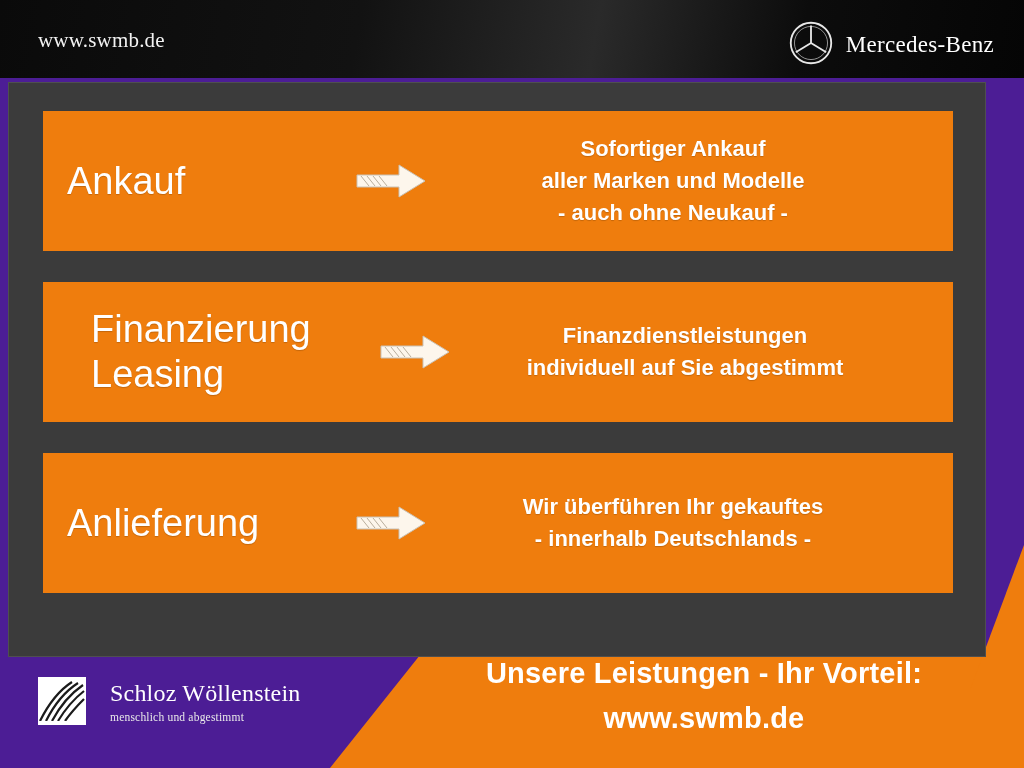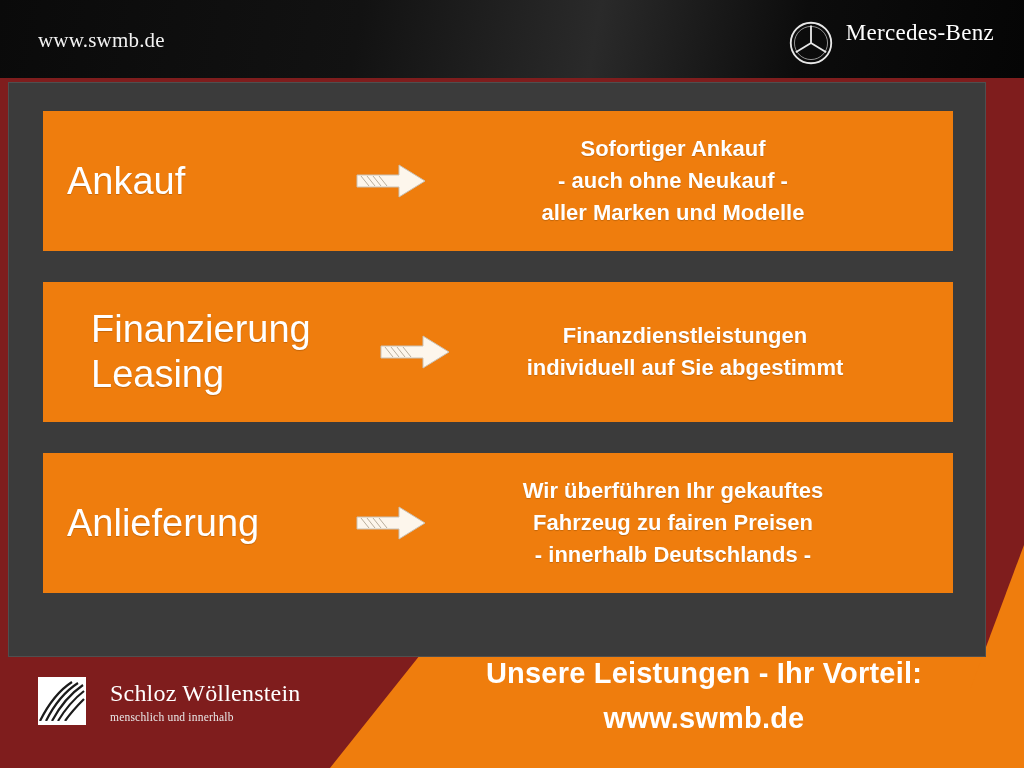--- a/index.html
+++ b/index.html
@@ -9,21 +9,21 @@
     height: 768px;
     overflow: hidden;
     background: #000000;
     font-family: "Liberation Sans", sans-serif;
   }
 
   .slide {
     position: relative;
     width: 1024px;
     height: 768px;
-    background: #7f1d1d;
+    background: #4c1d95;
     overflow: hidden;
   }
 
   
   .header {
     position: absolute;
     left: 0; top: 0;
     width: 1024px;
     height: 78px;
     background: linear-gradient(100deg, #0a0a0a 0%, #121212 35%, #2a2a2a 58%, #0c0c0c 78%, #050505 100%);
@@ -34,21 +34,21 @@
     left: 38px; top: 28px;
     color: #f2f2f2;
     font-family: "Liberation Serif", serif;
     font-size: 21px;
     letter-spacing: 0.2px;
   }
   .brand {
     position: absolute;
     right: 30px; top: 20px;
     display: flex;
-    align-items: flex-start;
+    align-items: center;
     gap: 12px;
   }
   .brand-name {
     color: #ffffff;
     font-family: "Liberation Serif", serif;
     font-size: 23px;
     letter-spacing: 0.3px;
   }
 
   
@@ -220,22 +220,22 @@
             <g stroke="#b9ae9c" stroke-width="1">
               <line x1="8" y1="17" x2="16" y2="27"></line>
               <line x1="14" y1="17" x2="22" y2="27"></line>
               <line x1="20" y1="17" x2="28" y2="27"></line>
               <line x1="26" y1="17" x2="34" y2="27"></line>
             </g>
           </svg>
         </div>
         <div class="row-desc">
           <div>Sofortiger Ankauf</div>
+          <div>aller Marken und Modelle</div>
           <div>- auch ohne Neukauf -</div>
-          <div>aller Marken und Modelle</div>
         </div>
       </div>
 
       <div class="row">
         <div class="row-title" style="white-space:pre-line;margin-left:24px;">Finanzierung
 Leasing</div>
         <div class="row-arrow">
           <svg width="76" height="44" viewBox="0 0 76 44" aria-hidden="true">
             <path d="M4 16 L46 16 L46 6 L72 22 L46 38 L46 28 L4 28 Z" fill="#fdf6ec" stroke="#c9c2b6" stroke-width="1"></path>
             <g stroke="#b9ae9c" stroke-width="1">
@@ -260,21 +260,20 @@
             <g stroke="#b9ae9c" stroke-width="1">
               <line x1="8" y1="17" x2="16" y2="27"></line>
               <line x1="14" y1="17" x2="22" y2="27"></line>
               <line x1="20" y1="17" x2="28" y2="27"></line>
               <line x1="26" y1="17" x2="34" y2="27"></line>
             </g>
           </svg>
         </div>
         <div class="row-desc">
           <div>Wir überführen Ihr gekauftes</div>
-          <div>Fahrzeug zu fairen Preisen</div>
           <div>- innerhalb Deutschlands -</div>
         </div>
       </div>
 
     </div>
   </div>
 
   <div class="footer">
 
     <div class="logo-block">
@@ -286,21 +285,21 @@
             <path d="M8 44 C16 28 26 15 40 6"></path>
             <path d="M14 44 C22 29 32 17 45 8"></path>
             <path d="M20 44 C28 31 37 21 46 14"></path>
             <path d="M27 44 C34 34 41 27 46 22"></path>
           </g>
           <path d="M0 44 L48 44 L48 48 L0 48 Z" fill="#ffffff"></path>
         </svg>
       </span>
       <span class="logo-text">
         <span class="logo-name">Schloz Wöllenstein</span>
-        <div class="logo-tag">menschlich und innerhalb</div>
+        <div class="logo-tag">menschlich und abgestimmt</div>
       </span>
     </div>
 
     <div class="footer-text">
       <div class="footer-line1">Unsere Leistungen - Ihr Vorteil:</div>
       <div class="footer-line2">www.swmb.de</div>
     </div>
 
   </div>
 

